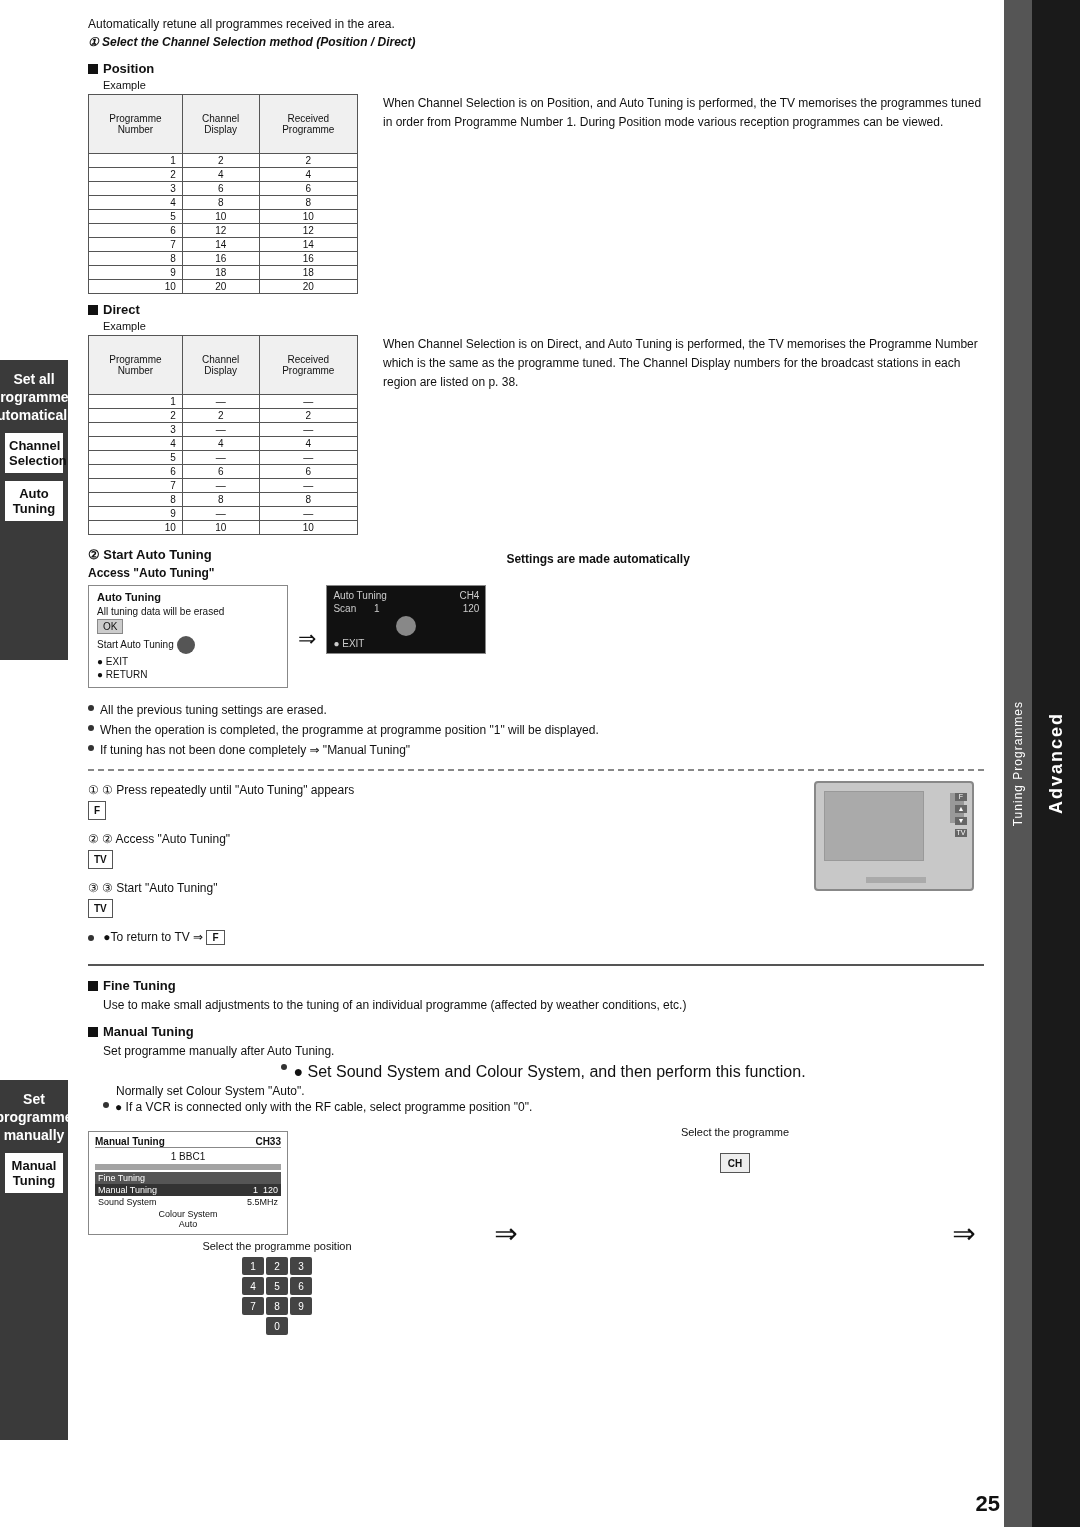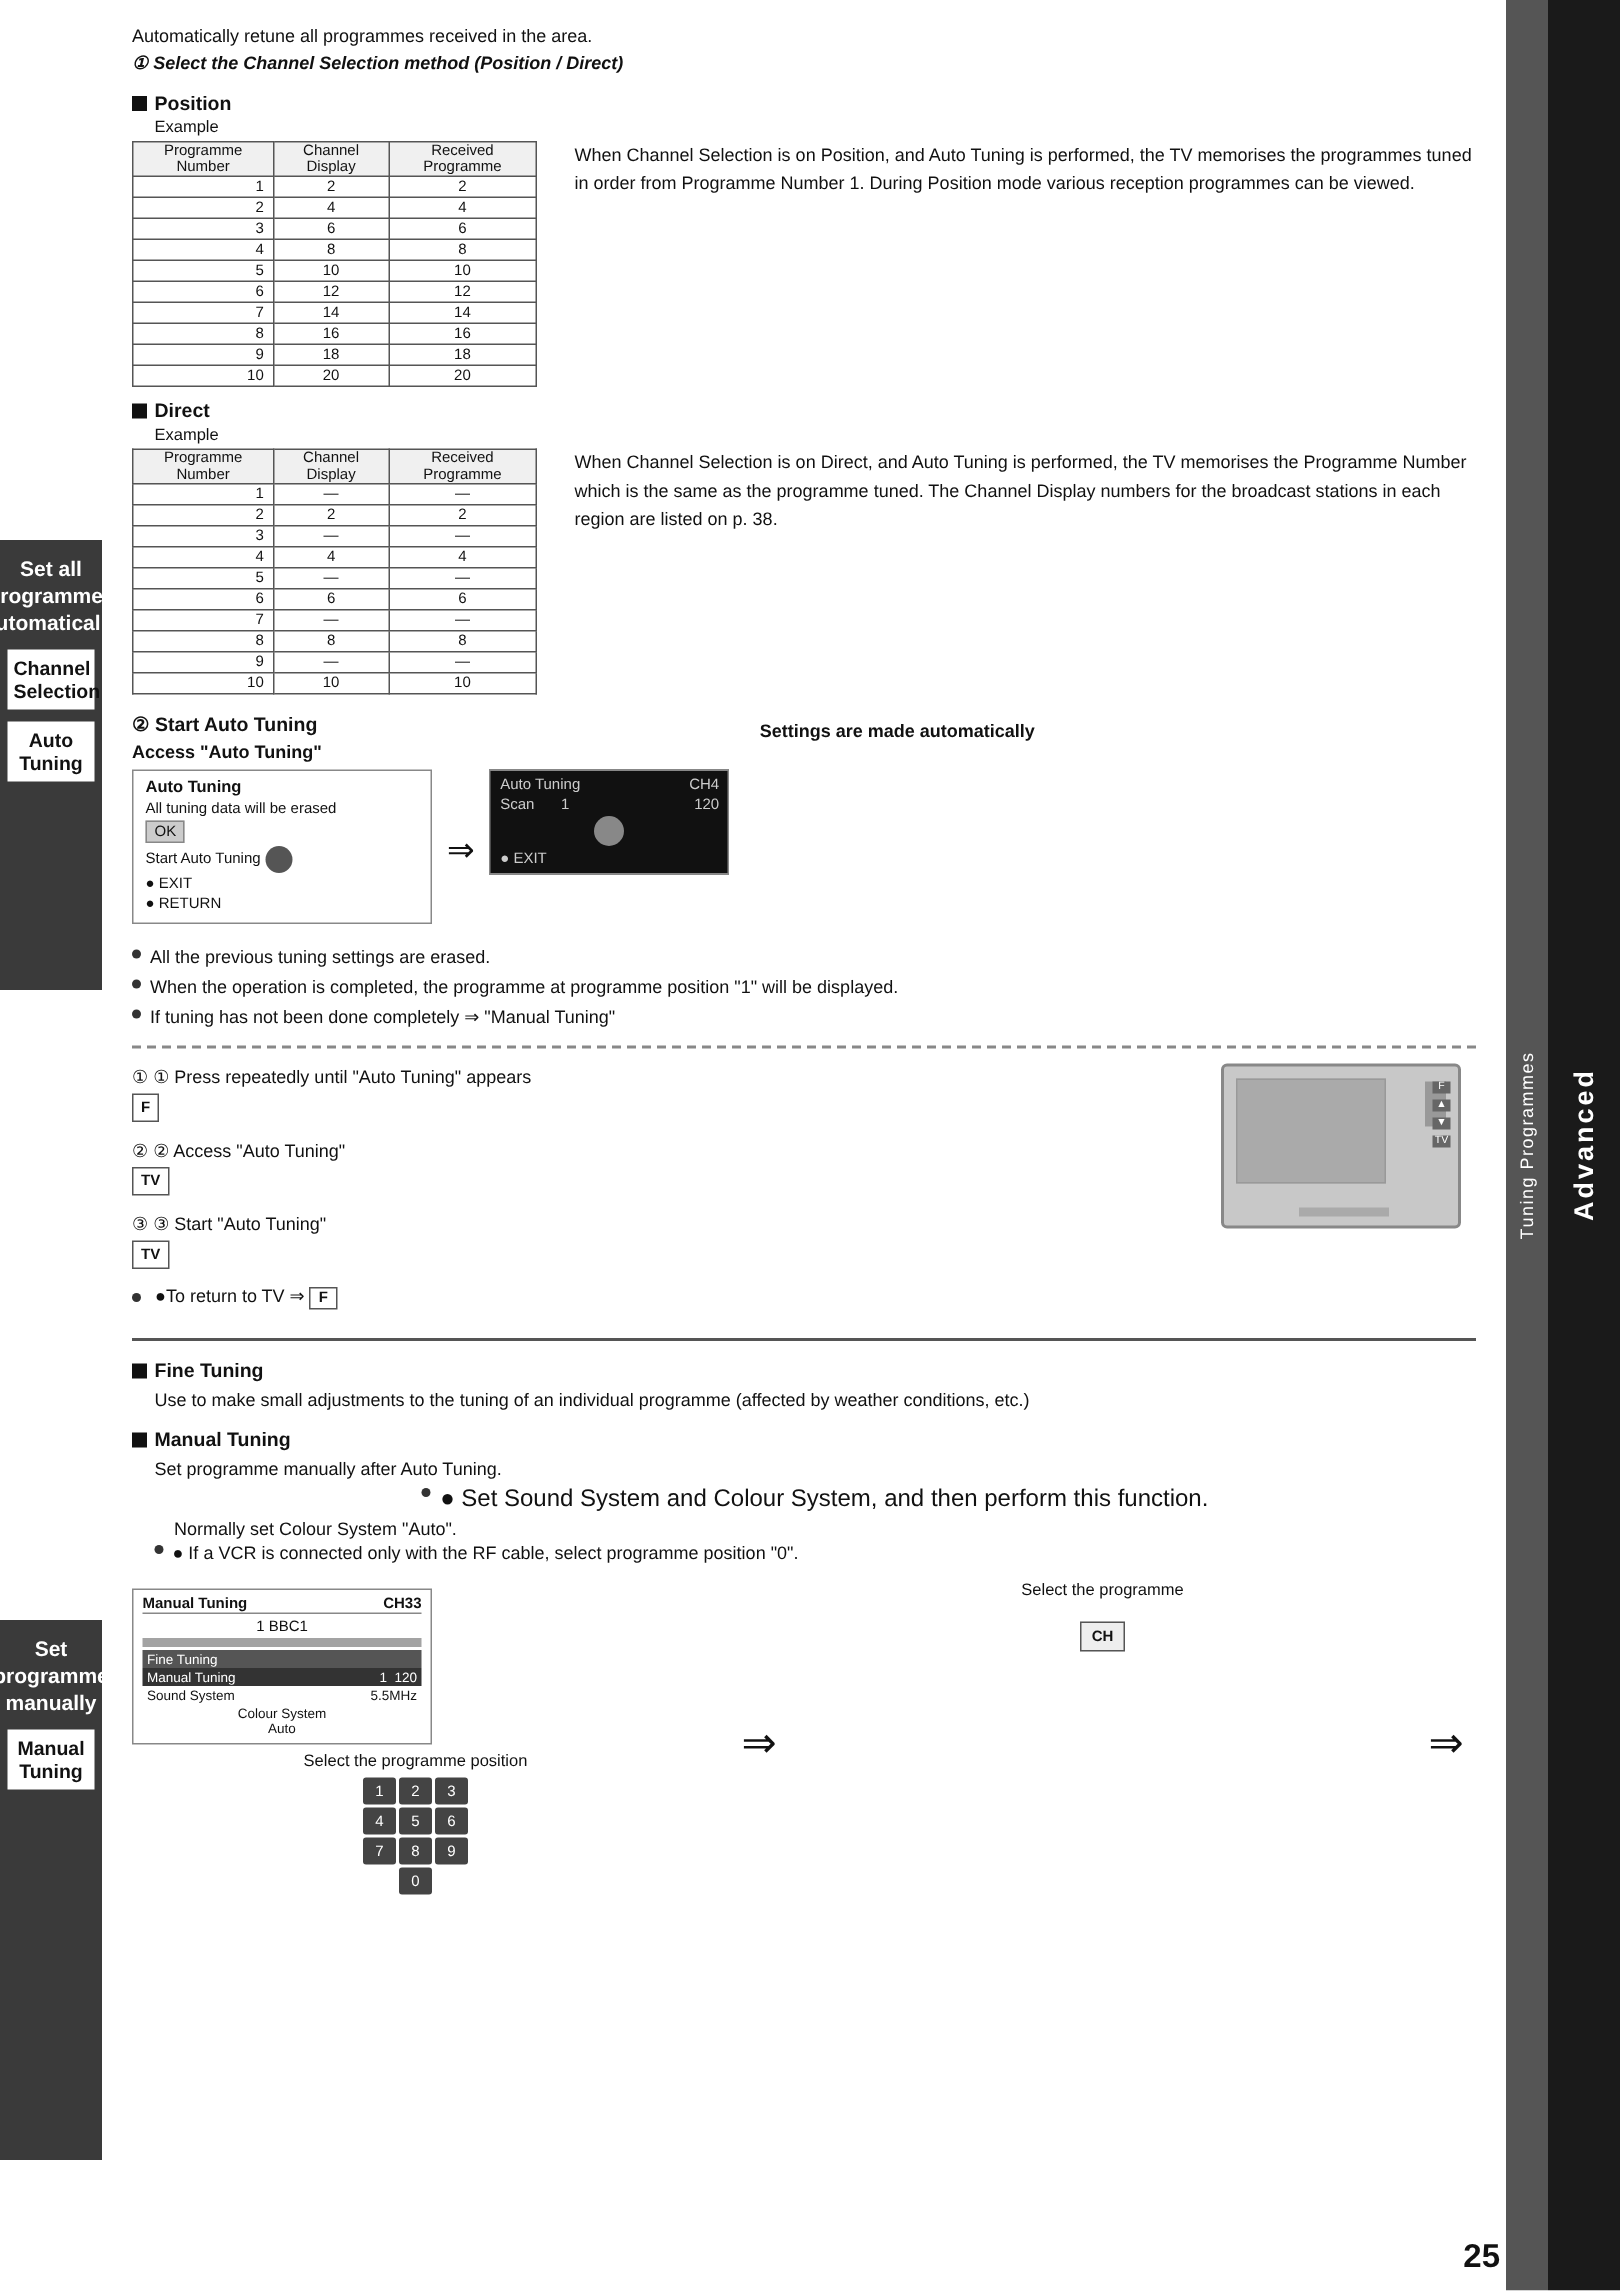--- a/index.html
+++ b/index.html
@@ -180,21 +180,21 @@
     }
 
     
     .example-table {
       border-collapse: collapse;
       font-size: 10px;
       width: 270px;
     }
     .example-table th {
       border: 1px solid #555;
-      padding: 0 6px;
+      padding: 18px 6px;
       background: #f0f0f0;
       font-weight: normal;
       text-align: center;
       font-size: 10px;
     }
     .example-table td {
       border: 1px solid #555;
       padding: 1px 6px;
       text-align: center;
       font-size: 10px;

